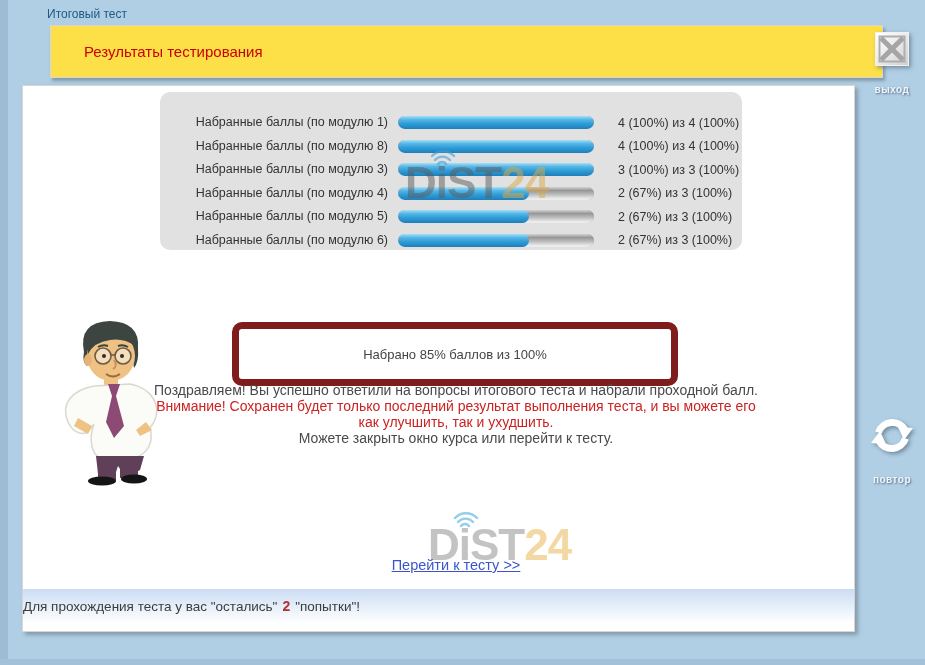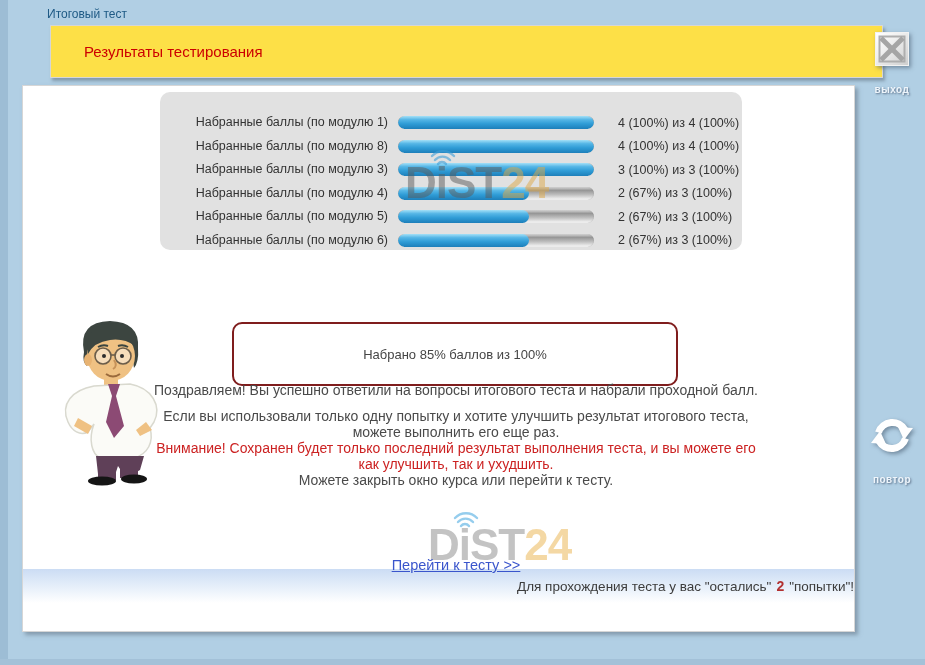--- a/index.html
+++ b/index.html
@@ -59,21 +59,21 @@
     height:13px;border-radius:7px;
     background:linear-gradient(180deg,#a4e0f7 0%,#55b6e6 28%,#2f9cd6 60%,#1d7fba 100%);
   }
   .row-value{
     margin-left:24px;font-size:12.5px;color:#333333;white-space:nowrap;
   }
 
   
   .score-box{
     position:absolute;left:232px;top:322px;width:446px;height:64px;
-    border:2px solid #7f1d1d;border-radius:10px;background:#ffffff;
+    border:7px solid #7f1d1d;border-radius:10px;background:#ffffff;
     display:flex;align-items:center;justify-content:center;box-sizing:border-box;
     z-index:3;
   }
   .score-box span{font-size:13px;color:#454545;}
 
   
   .messages{
     position:absolute;left:150px;top:382px;width:612px;
     text-align:center;z-index:6;
   }
@@ -81,23 +81,23 @@
   .messages p.gap{margin-top:10px;}
   .messages p.warning{color:#cc2222;}
 
   .link-row{
     position:absolute;left:150px;top:556px;width:612px;text-align:center;z-index:7;
   }
   .link-row a{color:#3a55cc;font-size:14.5px;text-decoration:underline;cursor:pointer;}
 
   
   .attempts-bar{
-    position:absolute;left:23px;top:569px;width:831px;height:34px;
+    position:absolute;left:23px;top:589px;width:831px;height:34px;
     background:linear-gradient(180deg,#cbdcf4 0%,#dde9f8 35%,#ffffff 100%);
-    display:flex;align-items:center;justify-content:flex-end;z-index:4;
+    display:flex;align-items:center;justify-content:flex-start;z-index:4;
   }
   .attempts-bar .txt{font-size:13.5px;color:#3c3c3c;}
   .attempts-bar b{color:#b23030;margin:0 5px;font-size:14px;}
 
   
   .exit-wrap{position:absolute;left:862px;top:32px;width:60px;text-align:center;cursor:pointer;}
   .exit-box{
     width:34px;height:34px;margin:0 auto;box-sizing:border-box;
     background:linear-gradient(135deg,#ffffff 0%,#ededed 45%,#cfcfcf 100%);
     border:1px solid #f2f2f2;
@@ -245,21 +245,20 @@
       <rect x="50" y="150" width="18" height="12" fill="#5f4058"></rect>
       <rect x="72" y="150" width="18" height="10" fill="#5f4058"></rect>
 
       <ellipse cx="54" cy="163" rx="14" ry="4.5" fill="#151515"></ellipse>
       <ellipse cx="86" cy="161" rx="13" ry="4.5" fill="#151515"></ellipse>
     </svg>
   </div>
 
   <div class="messages">
     <p>Поздравляем! Вы успешно ответили на вопросы итогового теста и набрали проходной балл.</p>
-    <p class="gap">Если вы использовали только одну попытку и хотите улучшить результат итогового теста, можете выполнить его еще раз.</p>
     <p class="warning">Внимание! Сохранен будет только последний результат выполнения теста, и вы можете его как улучшить, так и ухудшить.</p>
     <p>Можете закрыть окно курса или перейти к тесту.</p>
   </div>
 
   <div class="link-row">
     <a>Перейти к тесту &gt;&gt;</a>
   </div>
 
   <div class="attempts-bar">
     <div class="txt">

